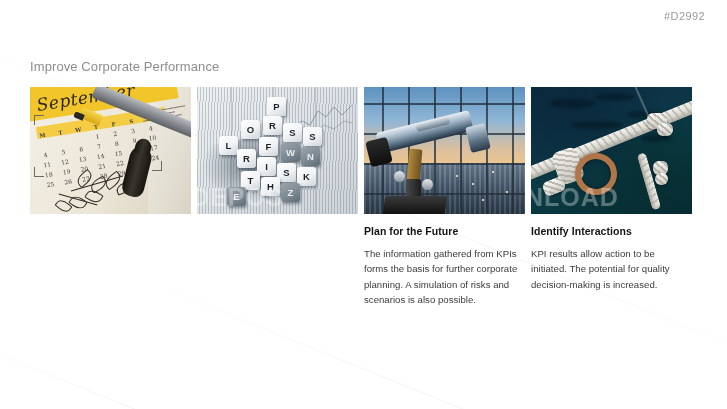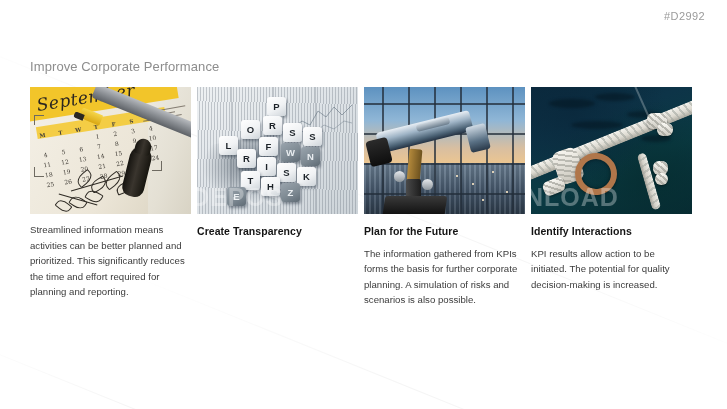--- a/index.html
+++ b/index.html
@@ -447,21 +447,20 @@
             <i style="width:74%"></i>
             <i style="width:88%"></i>
         </div>
 
         <div class="pen"></div>
         <div class="pen-tip"></div>
         <div class="pen-nib"></div>
         <div class="cap"></div>
       </div>
 
-      <div class="col-body">Streamlined information means activities can be better planned and prioritized. This significantly reduces the time and effort required for planning and reporting.</div>
     </div>
 
     <div class="col">
       <div class="thumb img-dice">
         <div class="news"></div>
         <div class="colsep" style="left:34px;"></div>
         <div class="colsep" style="left:76px;"></div>
         <div class="colsep" style="left:118px;"></div>
         <svg class="chart" viewBox="0 0 58 44">
           <polyline points="0,30 8,24 16,28 24,14 32,20 40,10 48,18 58,8" fill="none" stroke="#5a6a78" stroke-width="1"></polyline>
@@ -484,21 +483,20 @@
         <div class="cube" style="left:80px;  top:76px;">S</div>
         <div class="cube" style="left:100px; top:80px;">K</div>
         <div class="cube" style="left:44px;  top:84px;">T</div>
         <div class="cube" style="left:64px;  top:90px;">H</div>
         <div class="cube dk" style="left:84px;  top:96px;">Z</div>
         <div class="cube dk" style="left:30px;  top:100px;">E</div>
 
         <div class="wm-text">DEPOS</div>
       </div>
 
-      <div class="col-heading">Create Transparency</div>
     </div>
 
     <div class="col">
       <div class="thumb img-scope">
         <div class="sky"></div>
         <div class="city"></div>
         <div class="citylight" style="left:92px;  top:88px;"></div>
         <div class="citylight" style="left:108px; top:96px;"></div>
         <div class="citylight" style="left:128px; top:84px;"></div>
         <div class="citylight" style="left:142px; top:104px;"></div>

